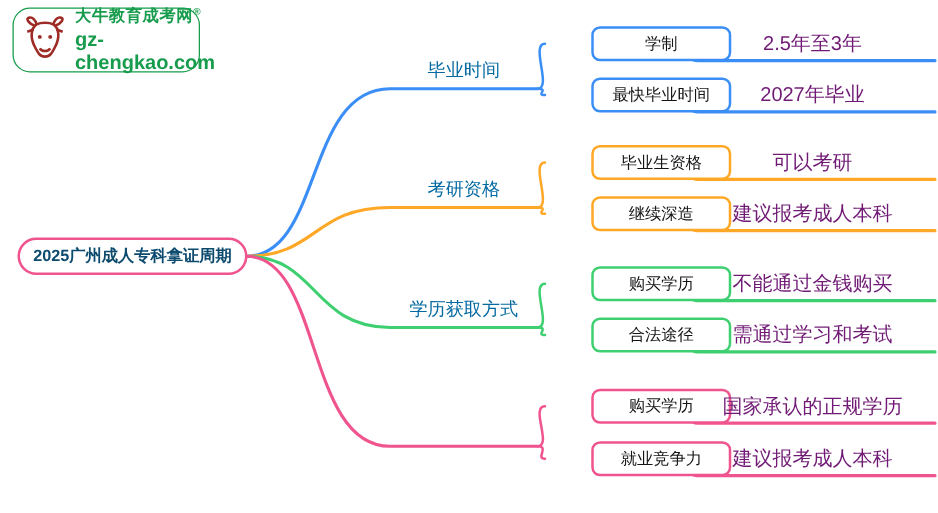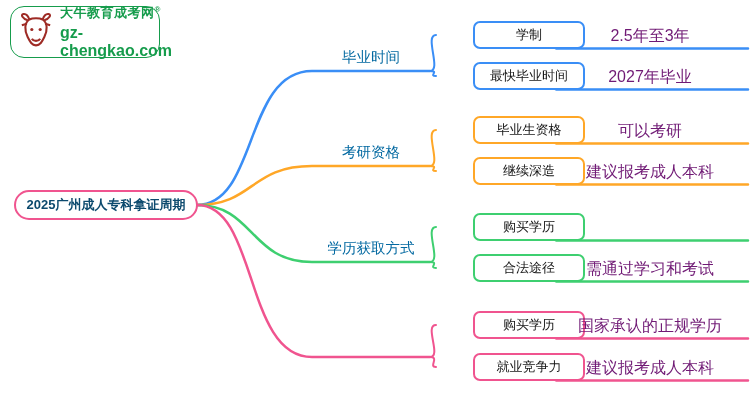--- a/index.html
+++ b/index.html
@@ -116,20 +116,21 @@
   <div class="value" style="top:66px">2027年毕业</div>
 
   <div class="branch-label" style="top:140px">考研资格</div>
   <div class="key-box b1" style="top:116px">毕业生资格</div>
   <div class="value" style="top:120px">可以考研</div>
   <div class="key-box b1" style="top:157px">继续深造</div>
   <div class="value" style="top:161px">建议报考成人本科</div>
 
   <div class="branch-label" style="top:236px">学历获取方式</div>
   <div class="key-box b2" style="top:213px">购买学历</div>
+  <div class="value" style="top:217px">不能通过金钱购买</div>
   <div class="key-box b2" style="top:254px">合法途径</div>
   <div class="value" style="top:258px">需通过学习和考试</div>
 
   <div class="key-box b3" style="top:311px">购买学历</div>
   <div class="value" style="top:315px">国家承认的正规学历</div>
   <div class="key-box b3" style="top:353px">就业竞争力</div>
   <div class="value" style="top:357px">建议报考成人本科</div>
 
 </div>
 

